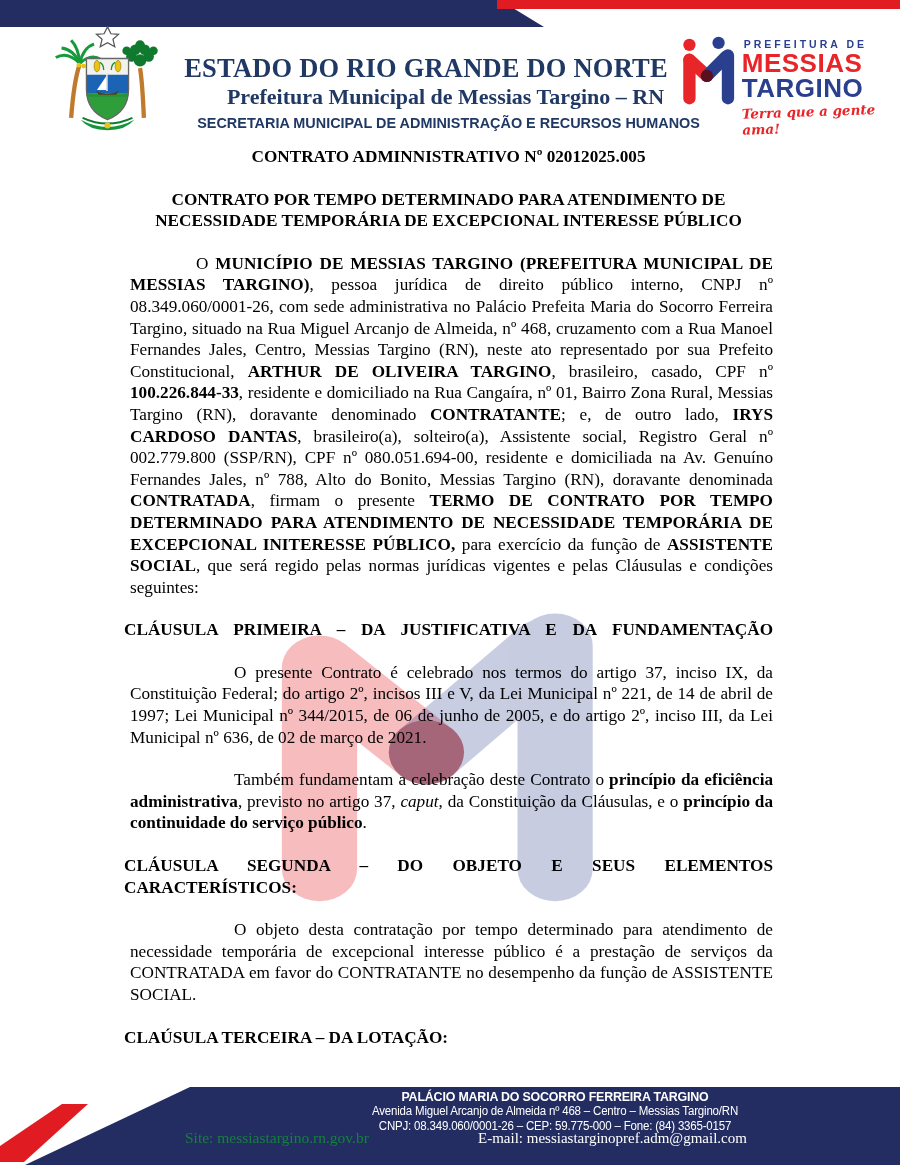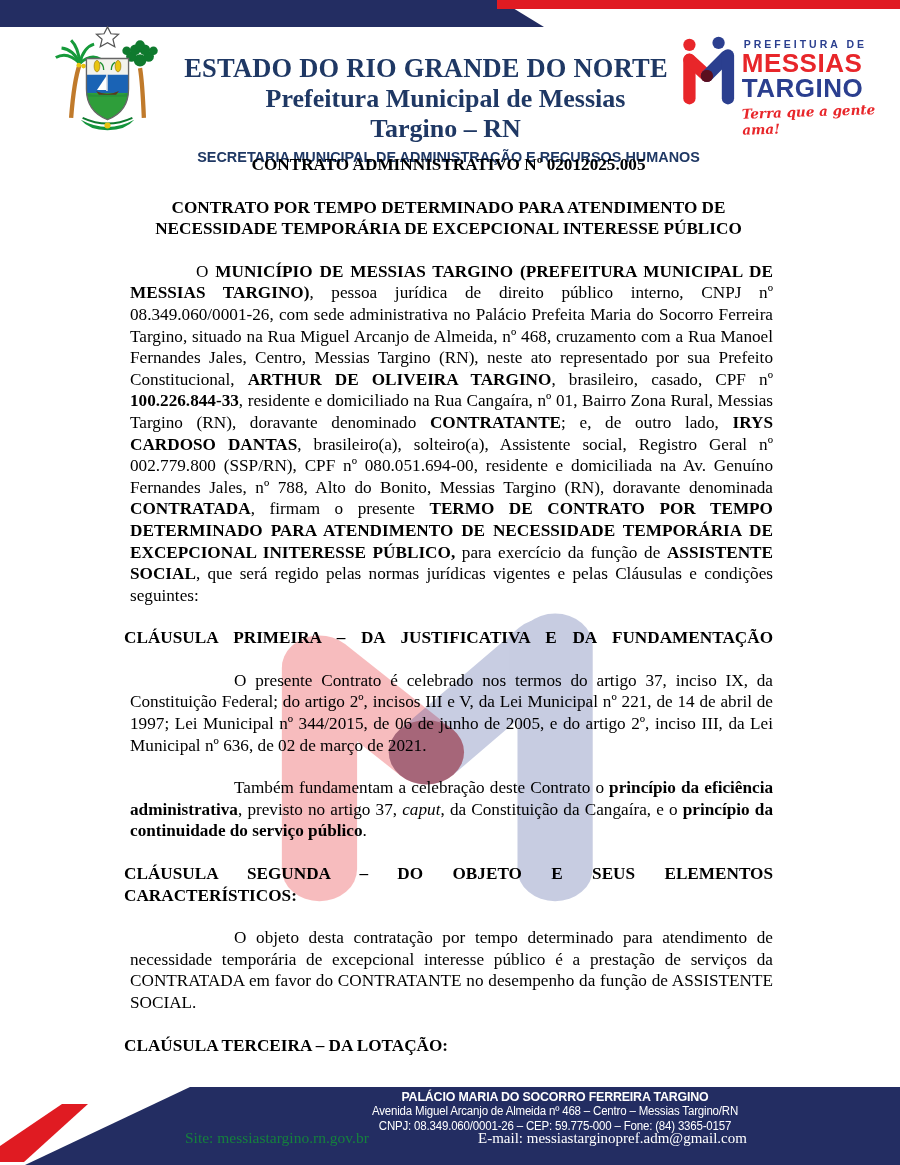--- a/index.html
+++ b/index.html
@@ -6,39 +6,39 @@
   body{width:900px;height:1165px;position:relative;background:#ffffff;overflow:hidden;
        font-family:"Liberation Serif", serif;color:#000;}
   
   .topbar-navy{position:absolute;left:0;top:0;width:100%;height:27px;background:#232d62;
     clip-path:polygon(0 0,500px 0,544px 27px,0 27px);}
   .topbar-red{position:absolute;left:497px;top:0;right:0;height:9px;background:#e01b22;}
   
   .crest{position:absolute;left:50px;top:24px;}
   .org-block{position:absolute;left:180px;top:54px;width:492px;text-align:center;color:#1f3864;}
   .org-line1{font-size:26.5px;font-weight:bold;line-height:1.12;letter-spacing:.2px;}
-  .org-line2{font-size:26px;font-weight:bold;line-height:1.15;margin-left:39px;}
+  .org-line2{font-size:22px;font-weight:bold;line-height:1.15;margin-left:39px;}
   .org-line3{font-size:15.5px;font-weight:bold;font-family:"Liberation Sans",sans-serif;
     margin-top:5px;transform:scaleX(.93);transform-origin:50% 50%;white-space:nowrap;}
   .logo{position:absolute;left:681px;top:34px;display:flex;align-items:flex-start;}
   .logo-text{margin-left:-4px;}
   .logo-top{font-family:"Liberation Sans",sans-serif;font-size:10.5px;letter-spacing:3px;
     color:#2b3f8f;font-weight:600;margin:4px 0 1px 2px;white-space:nowrap;}
   .logo-n1{font-family:"Liberation Sans",sans-serif;font-size:26px;font-weight:bold;
     color:#e8262a;line-height:.95;letter-spacing:.5px;}
   .logo-n2{font-family:"Liberation Sans",sans-serif;font-size:26px;font-weight:bold;
     color:#2b3f8f;line-height:.98;letter-spacing:.5px;}
   .logo-slogan{font-family:"DejaVu Serif",serif;font-style:italic;font-weight:bold;
     color:#e8262a;font-size:13.5px;margin-top:2px;transform:rotate(-2deg);}
   
   .watermark{position:absolute;left:268px;top:556px;z-index:0;}
   
   .doc{position:absolute;left:124px;top:146px;width:649px;z-index:2;
     font-size:17.2px;line-height:21.6px;text-align:justify;}
-  .doc-title{text-align:center;font-weight:bold;margin:8px 0 21px 0;}
+  .doc-title{text-align:center;font-weight:bold;margin:0 0 21px 0;}
   .subtitle{text-align:center;font-weight:bold;}
   .subtitle-wrap{margin:0 0 21px 0;}
   .para{margin:0 0 21px 6px;}
   .indent1{text-indent:66px;}
   .indent2{text-indent:104px;}
   .clausula{font-weight:bold;margin:0 0 21px 0;}
   .jline{text-align:justify;text-align-last:justify;}
   .b{font-weight:bold;}
   .i{font-style:italic;}
   
@@ -162,21 +162,21 @@
   </div>
 
   <p class="para indent1"><span>O </span><span class="b">MUNICÍPIO DE MESSIAS TARGINO (PREFEITURA MUNICIPAL DE MESSIAS TARGINO)</span><span>, pessoa jurídica de direito público interno, CNPJ nº 08.349.060/0001-26, com sede administrativa no Palácio Prefeita Maria do Socorro Ferreira Targino, situado na Rua Miguel Arcanjo de Almeida, nº 468, cruzamento com a Rua Manoel Fernandes Jales, Centro, Messias Targino (RN), neste ato representado por sua Prefeito Constitucional, </span><span class="b">ARTHUR DE OLIVEIRA TARGINO</span><span>, brasileiro, casado, CPF nº </span><span class="b">100.226.844-33</span><span>, residente e domiciliado na Rua Cangaíra, nº 01, Bairro Zona Rural, Messias Targino (RN), doravante denominado </span><span class="b">CONTRATANTE</span><span>; e, de outro lado, </span><span class="b">IRYS CARDOSO DANTAS</span><span>, brasileiro(a), solteiro(a), Assistente social, Registro Geral nº 002.779.800 (SSP/RN), CPF nº 080.051.694-00, residente e domiciliada na Av. Genuíno Fernandes Jales, nº 788, Alto do Bonito, Messias Targino (RN), doravante denominada </span><span class="b">CONTRATADA</span><span>, firmam o presente </span><span class="b">TERMO DE CONTRATO POR TEMPO DETERMINADO PARA ATENDIMENTO DE NECESSIDADE TEMPORÁRIA DE EXCEPCIONAL INITERESSE PÚBLICO,</span><span> para exercício da função de </span><span class="b">ASSISTENTE SOCIAL</span><span>, que será regido pelas normas jurídicas vigentes e pelas Cláusulas e condições seguintes:</span></p>
 
   <div class="clausula" style="margin-top:6px;">
     <div class="jline">CLÁUSULA PRIMEIRA – DA JUSTIFICATIVA E DA FUNDAMENTAÇÃO</div>
   </div>
 
   <p class="para indent2">O presente Contrato é celebrado nos termos do artigo 37, inciso IX, da Constituição Federal; do artigo 2º, incisos III e V, da Lei Municipal nº 221, de 14 de abril de 1997; Lei Municipal nº 344/2015, de 06 de junho de 2005, e do artigo 2º, inciso III, da Lei Municipal nº 636, de 02 de março de 2021.</p>
 
-  <p class="para indent2"><span>Também fundamentam a celebração deste Contrato o </span><span class="b">princípio da eficiência administrativa</span><span>, previsto no artigo 37, </span><span class="i">caput</span><span>, da Constituição da Cangaíra, e o </span><span class="b">princípio da continuidade do serviço público</span><span>.</span></p>
+  <p class="para indent2"><span>Também fundamentam a celebração deste Contrato o </span><span class="b">princípio da eficiência administrativa</span><span>, previsto no artigo 37, </span><span class="i">caput</span><span>, da Constituição da Cláusulas, e o </span><span class="b">princípio da continuidade do serviço público</span><span>.</span></p>
 
   <div class="clausula">
     <div class="jline">CLÁUSULA SEGUNDA – DO OBJETO E SEUS ELEMENTOS</div>
     <div>CARACTERÍSTICOS:</div>
   </div>
 
   <p class="para indent2">O objeto desta contratação por tempo determinado para atendimento de necessidade temporária de excepcional interesse público é a prestação de serviços da CONTRATADA em favor do CONTRATANTE no desempenho da função de ASSISTENTE SOCIAL.</p>
 
   <div class="clausula" style="margin-top:10px;">CLAÚSULA TERCEIRA – DA LOTAÇÃO:</div>
 </div>

